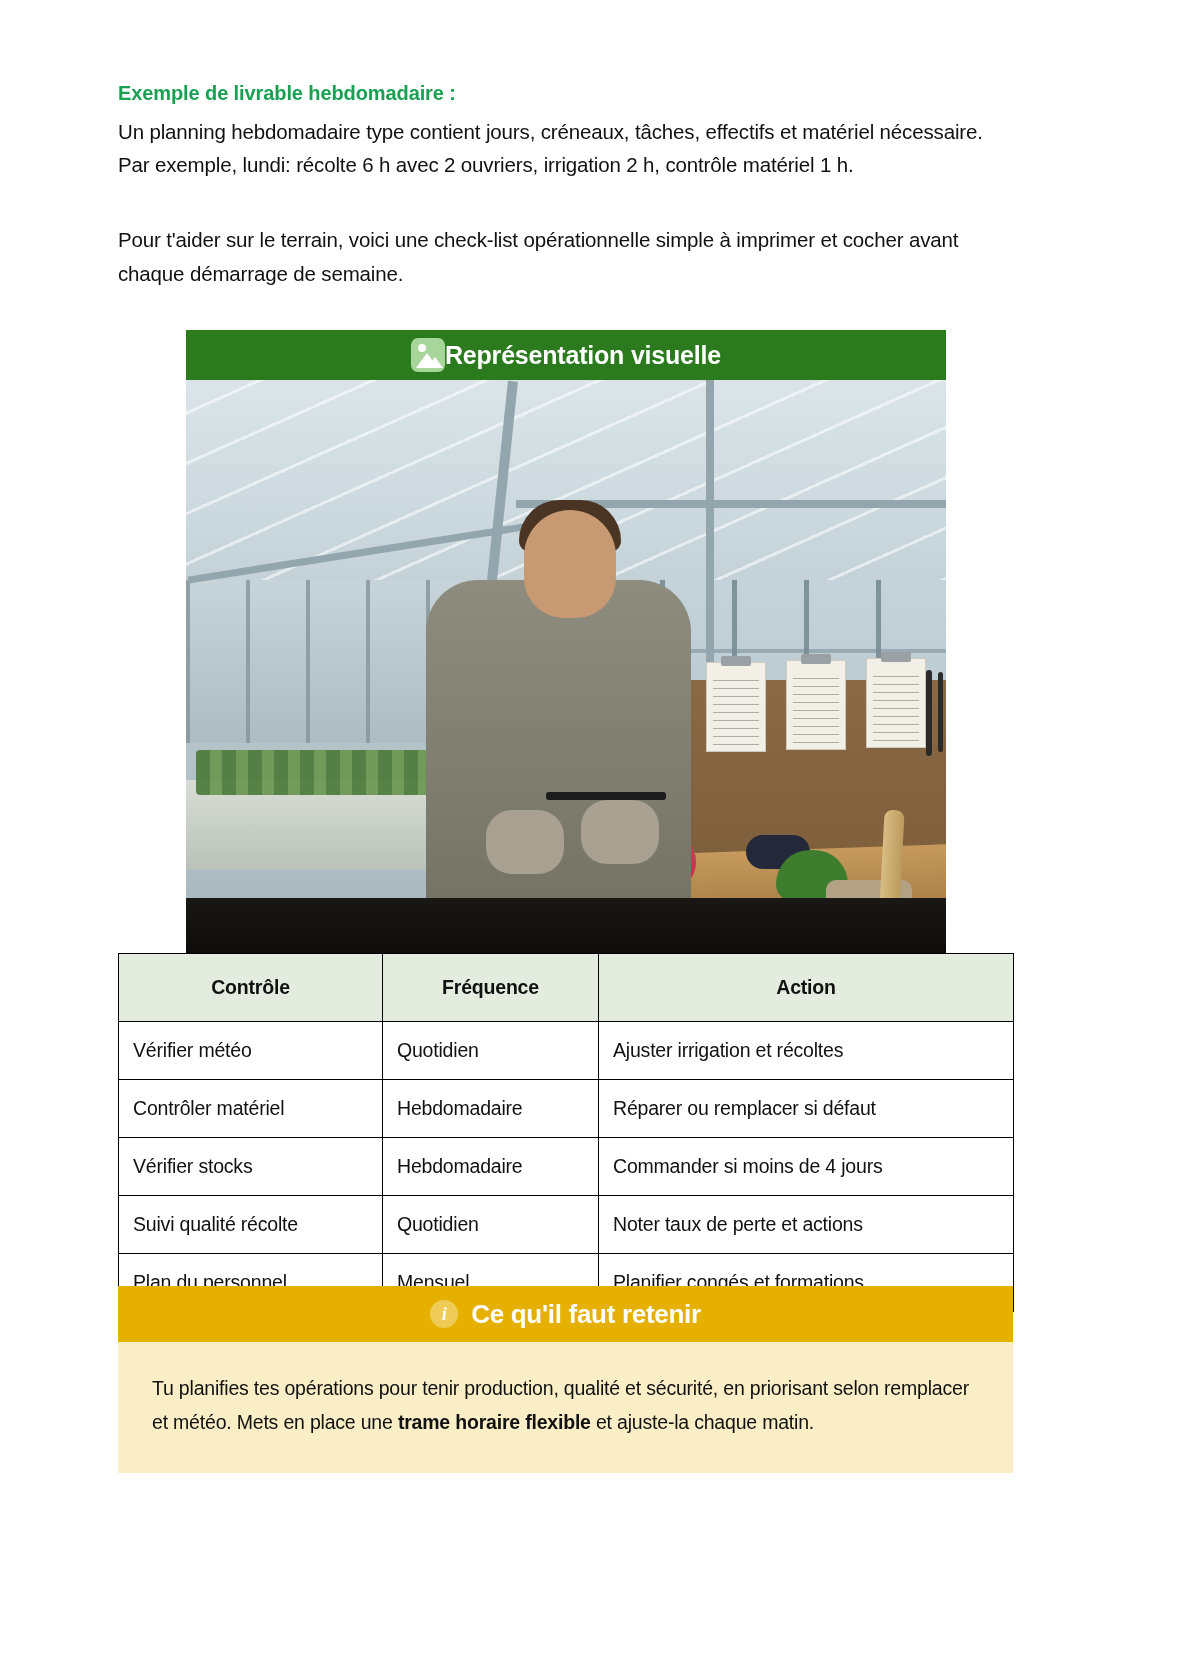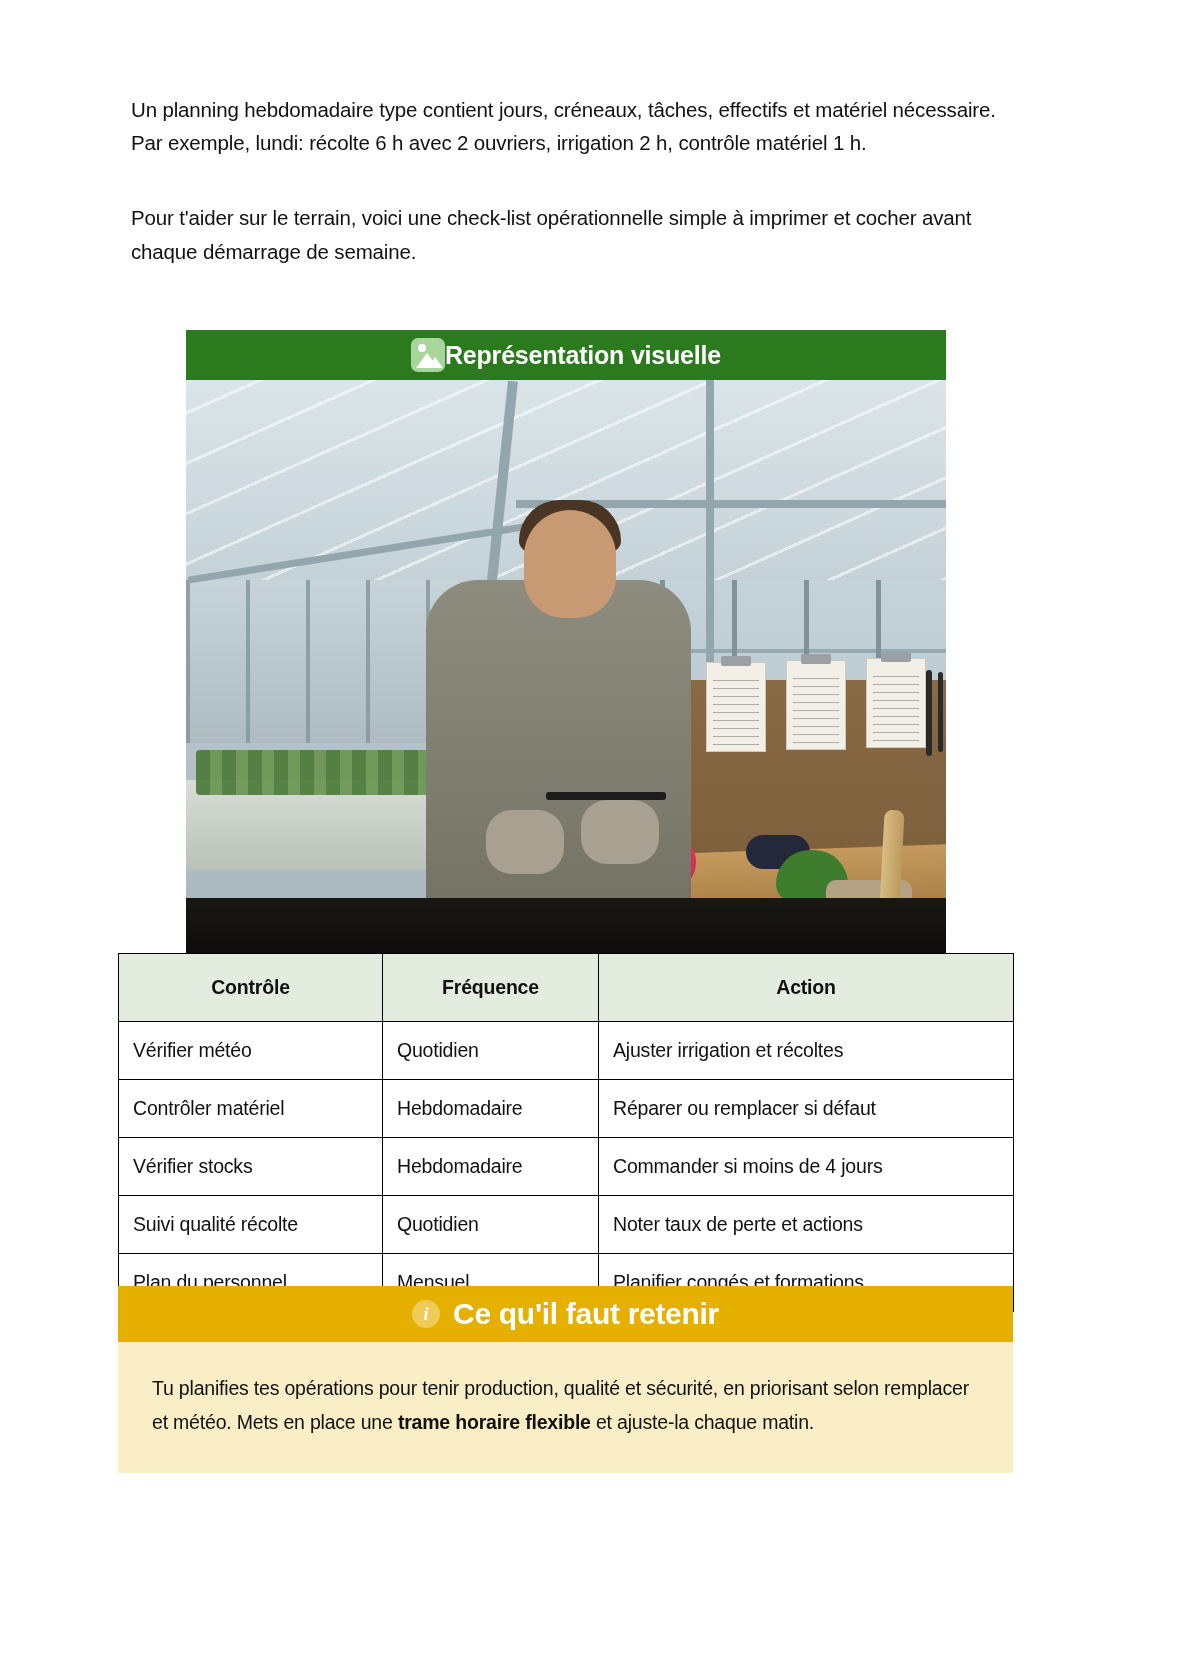--- a/index.html
+++ b/index.html
@@ -35,21 +35,21 @@
     font-weight: bold;
     color: #1aa053;
     letter-spacing: -0.1px;
     margin: 0 0 8px 0;
     line-height: 1.35;
   }
   .para {
     font-size: 20.5px;
     line-height: 1.62;
     color: #111111;
-    margin: 13px;
+    margin: 0;
     letter-spacing: -0.15px;
     max-width: 890px;
   }
   .para.second {
     margin-top: 42px;
     max-width: 885px;
   }
 
   
   .figure {
@@ -184,21 +184,21 @@
     font-weight: bold;
     font-style: italic;
     display: flex;
     align-items: center;
     justify-content: center;
     font-family: "Liberation Serif", serif;
     flex: none;
   }
   .callout-title {
     color: #ffffff;
-    font-size: 30px;
+    font-size: 26px;
     font-weight: bold;
     letter-spacing: -0.3px;
   }
   .callout-body {
     background: #faeec6;
     padding: 30px 34px 34px 34px;
     font-size: 19.5px;
     line-height: 1.72;
     color: #111111;
     letter-spacing: -0.2px;
@@ -337,20 +337,21 @@
     position: absolute; left: 0; bottom: 0; width: 100%; height: 55px;
     background: linear-gradient(180deg, #1a1814, #0d0c0a);
   }
 </style>
 </head>
 <body>
 
 <div class="page">
   <div class="content">
 
+    <h2 class="lead-heading">Exemple de livrable hebdomadaire :</h2>
 
     <p class="para">Un planning hebdomadaire type contient jours, créneaux, tâches, effectifs et matériel nécessaire. Par exemple, lundi: récolte 6 h avec 2 ouvriers, irrigation 2 h, contrôle matériel 1 h.</p>
 
     <p class="para second">Pour t'aider sur le terrain, voici une check-list opérationnelle simple à imprimer et cocher avant chaque démarrage de semaine.</p>
 
     <figure class="figure">
       <div class="figure-banner">
         <span class="banner-icon">
           <span class="sun"></span>
           <span class="mountain"></span>

